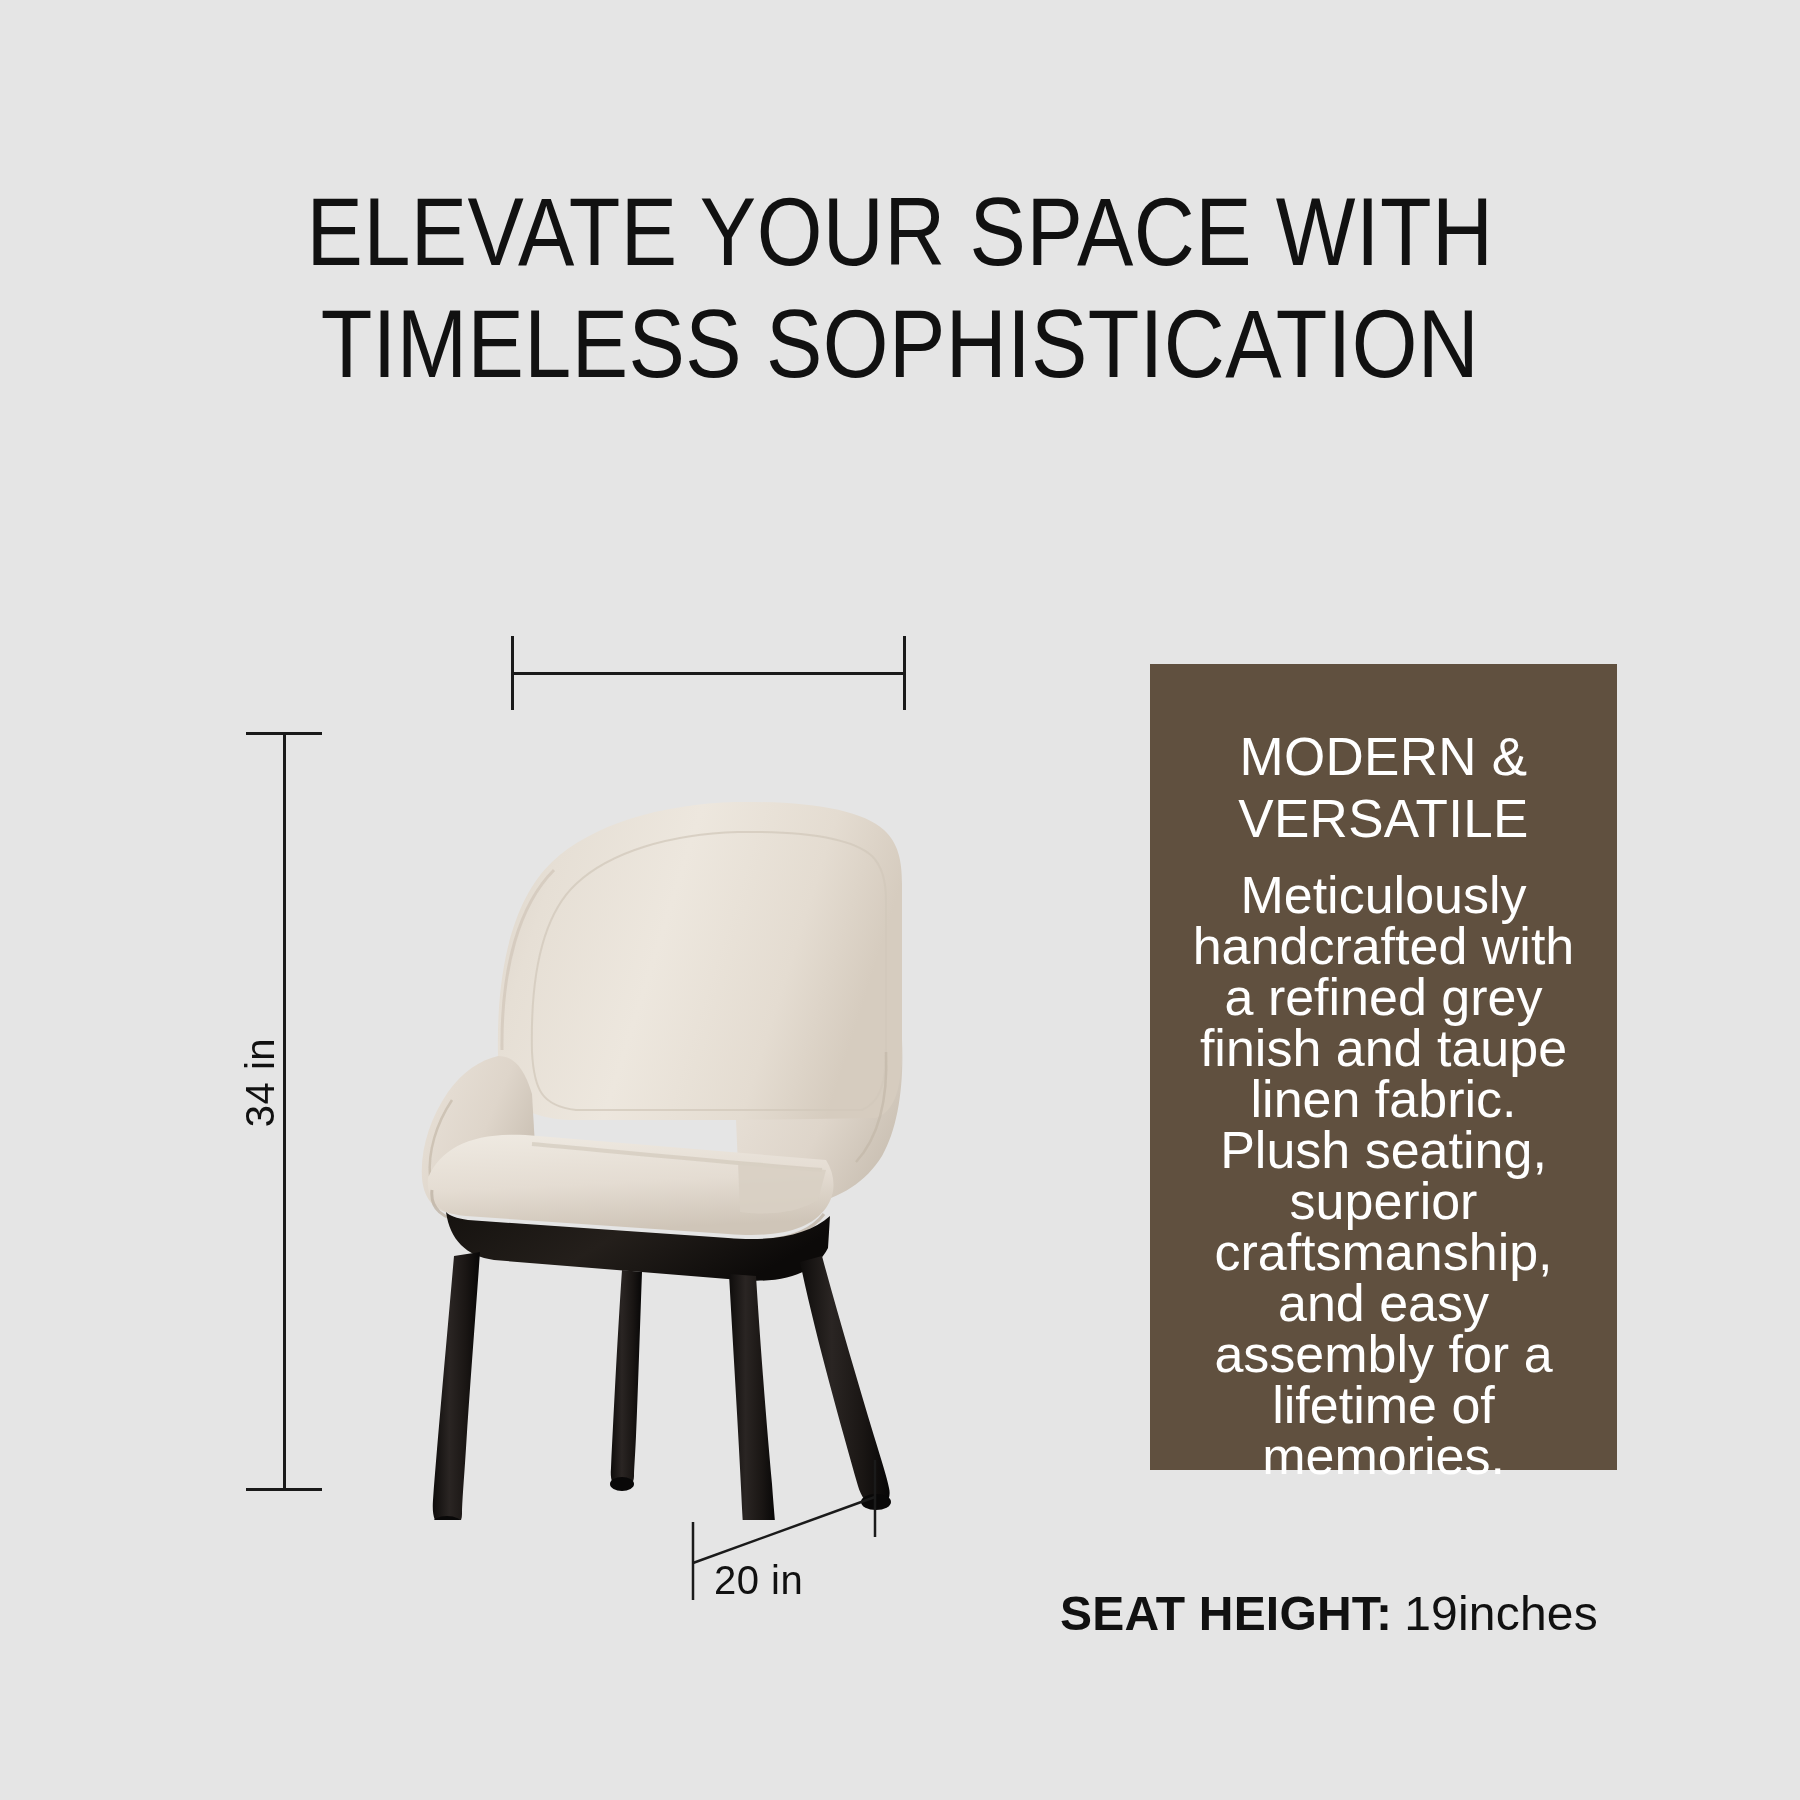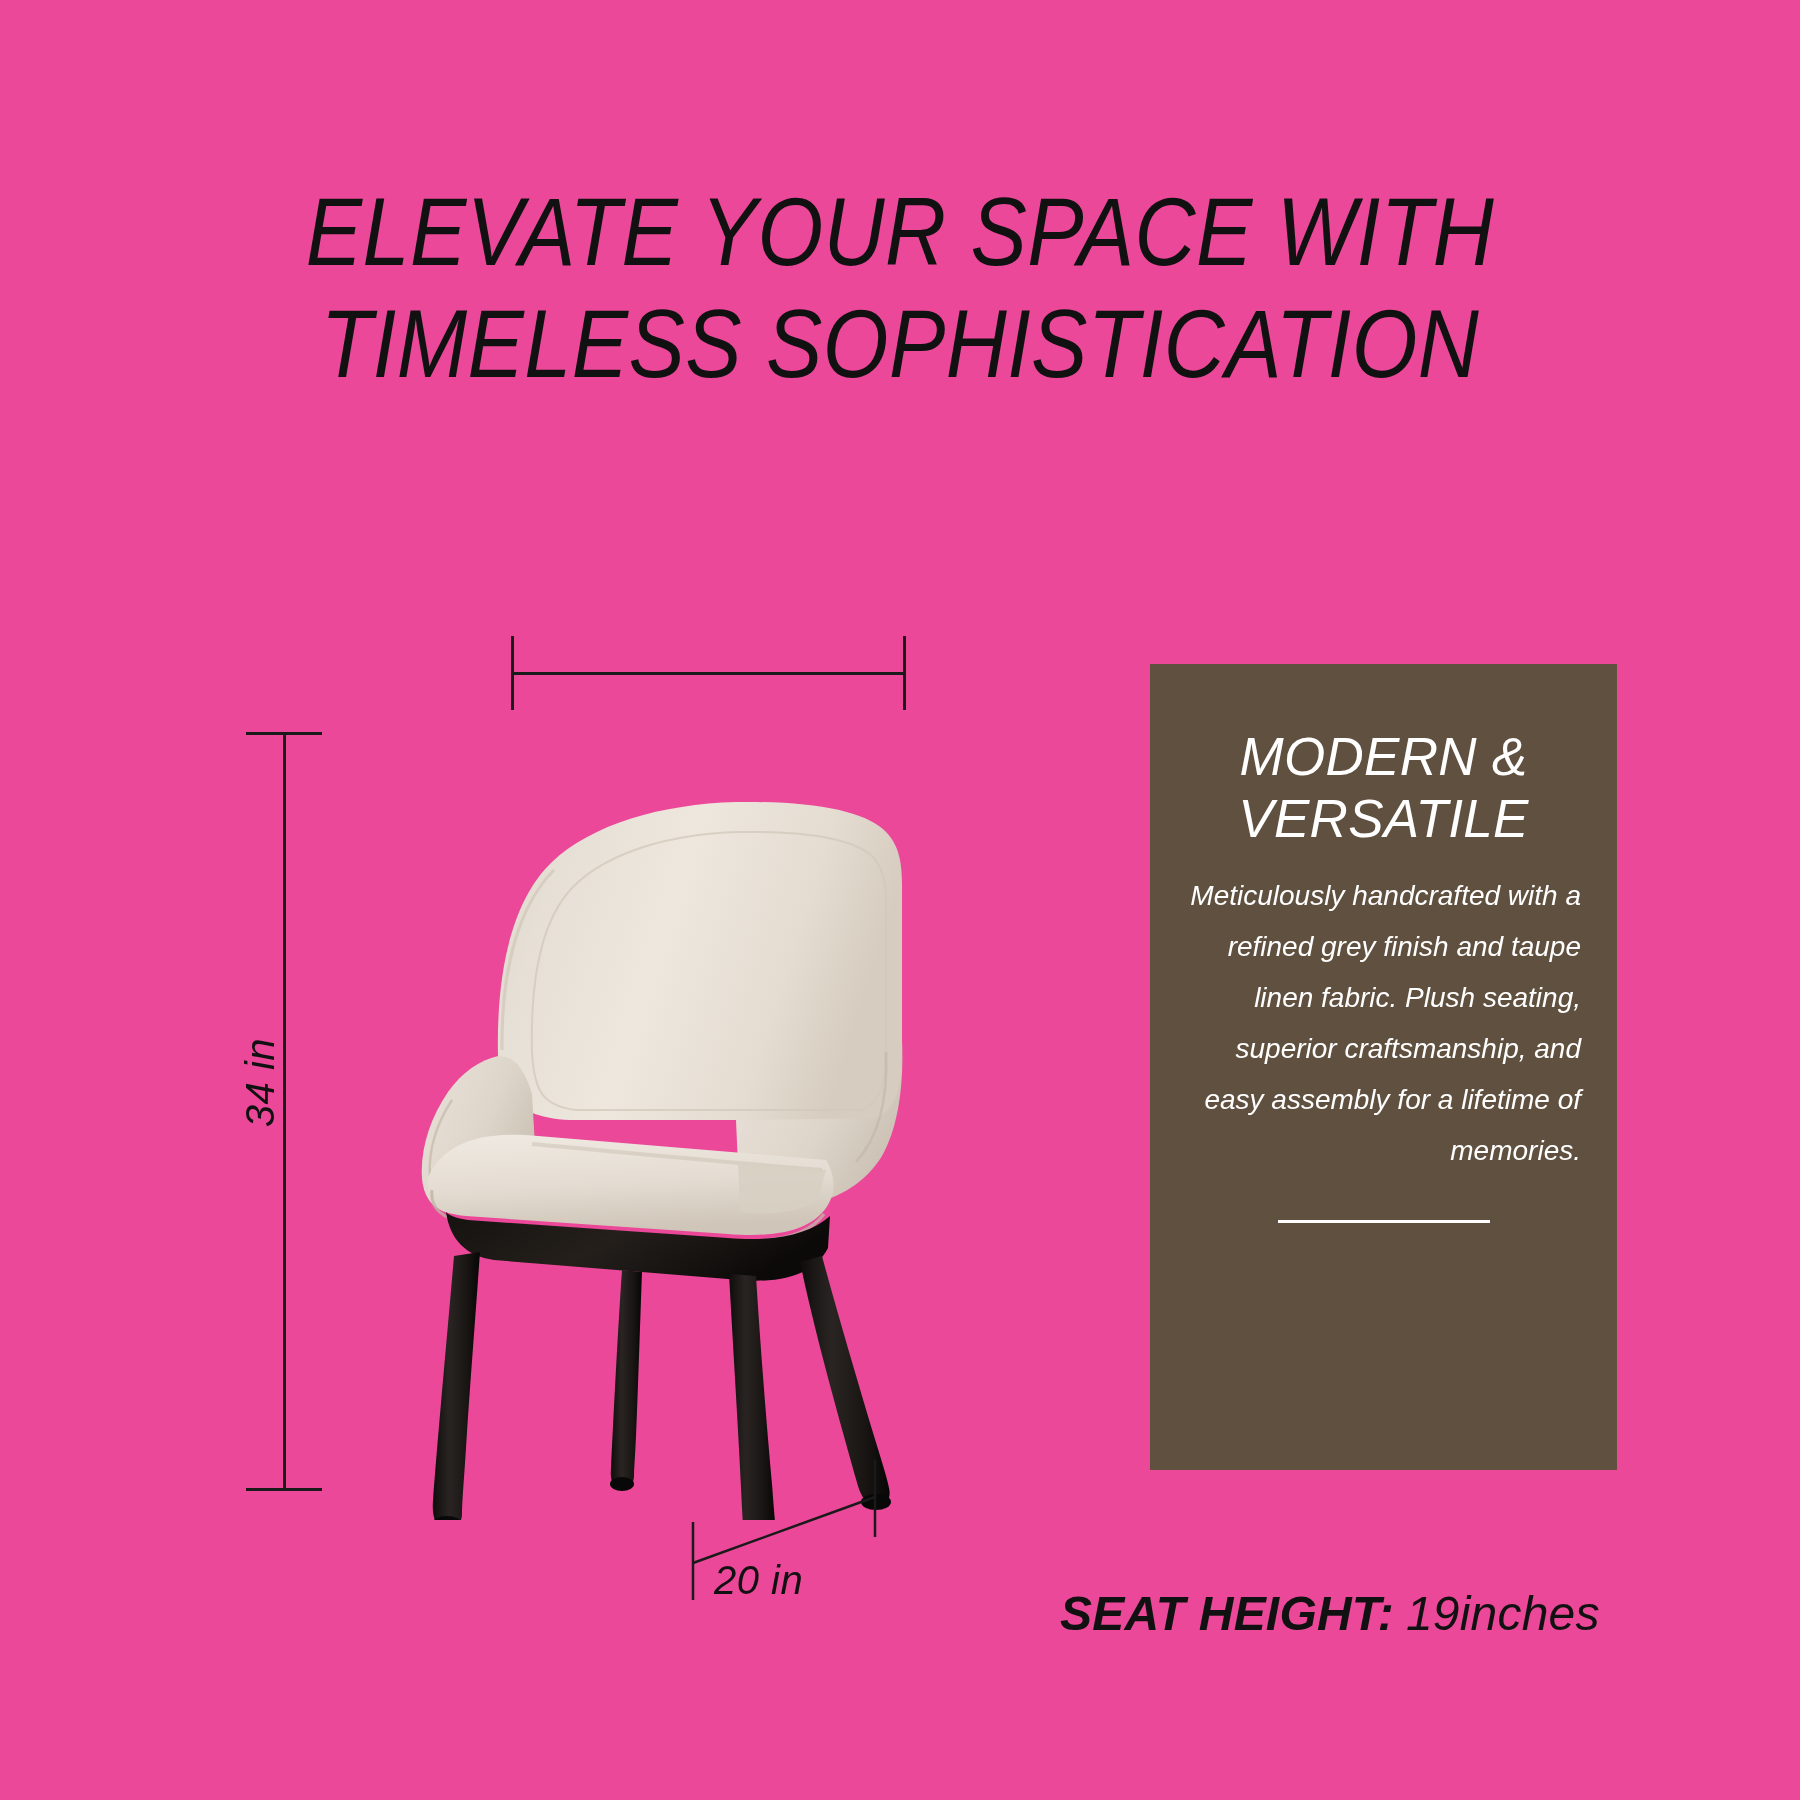--- a/index.html
+++ b/index.html
@@ -9,22 +9,21 @@
     height: 1800px;
     background: #ffffff;
     font-family: "Liberation Sans", sans-serif;
     overflow: hidden;
   }
 
   #page {
     position: relative;
     width: 1800px;
     height: 1800px;
-    background: #ec4899;
-    font-style: italic;
+    background: #e5e5e5;
   }
 
   
   .headline {
     position: absolute;
     left: 0;
     top: 176px;
     width: 1800px;
     text-align: center;
     color: #111111;
@@ -137,24 +136,24 @@
     font-weight: 300;
     line-height: 62px;
     text-align: center;
     letter-spacing: 0.3px;
     white-space: pre-line;
   }
 
   #feature-body {
     margin-top: 20px;
     color: #ffffff;
-    font-size: 28px;
+    font-size: 52px;
     font-weight: 300;
     line-height: 51px;
-    text-align: right;
+    text-align: center;
     letter-spacing: 0px;
   }
 
   #feature-divider {
     margin-top: 44px;
     width: 212px;
     height: 3px;
     background: #ffffff;
   }
 

